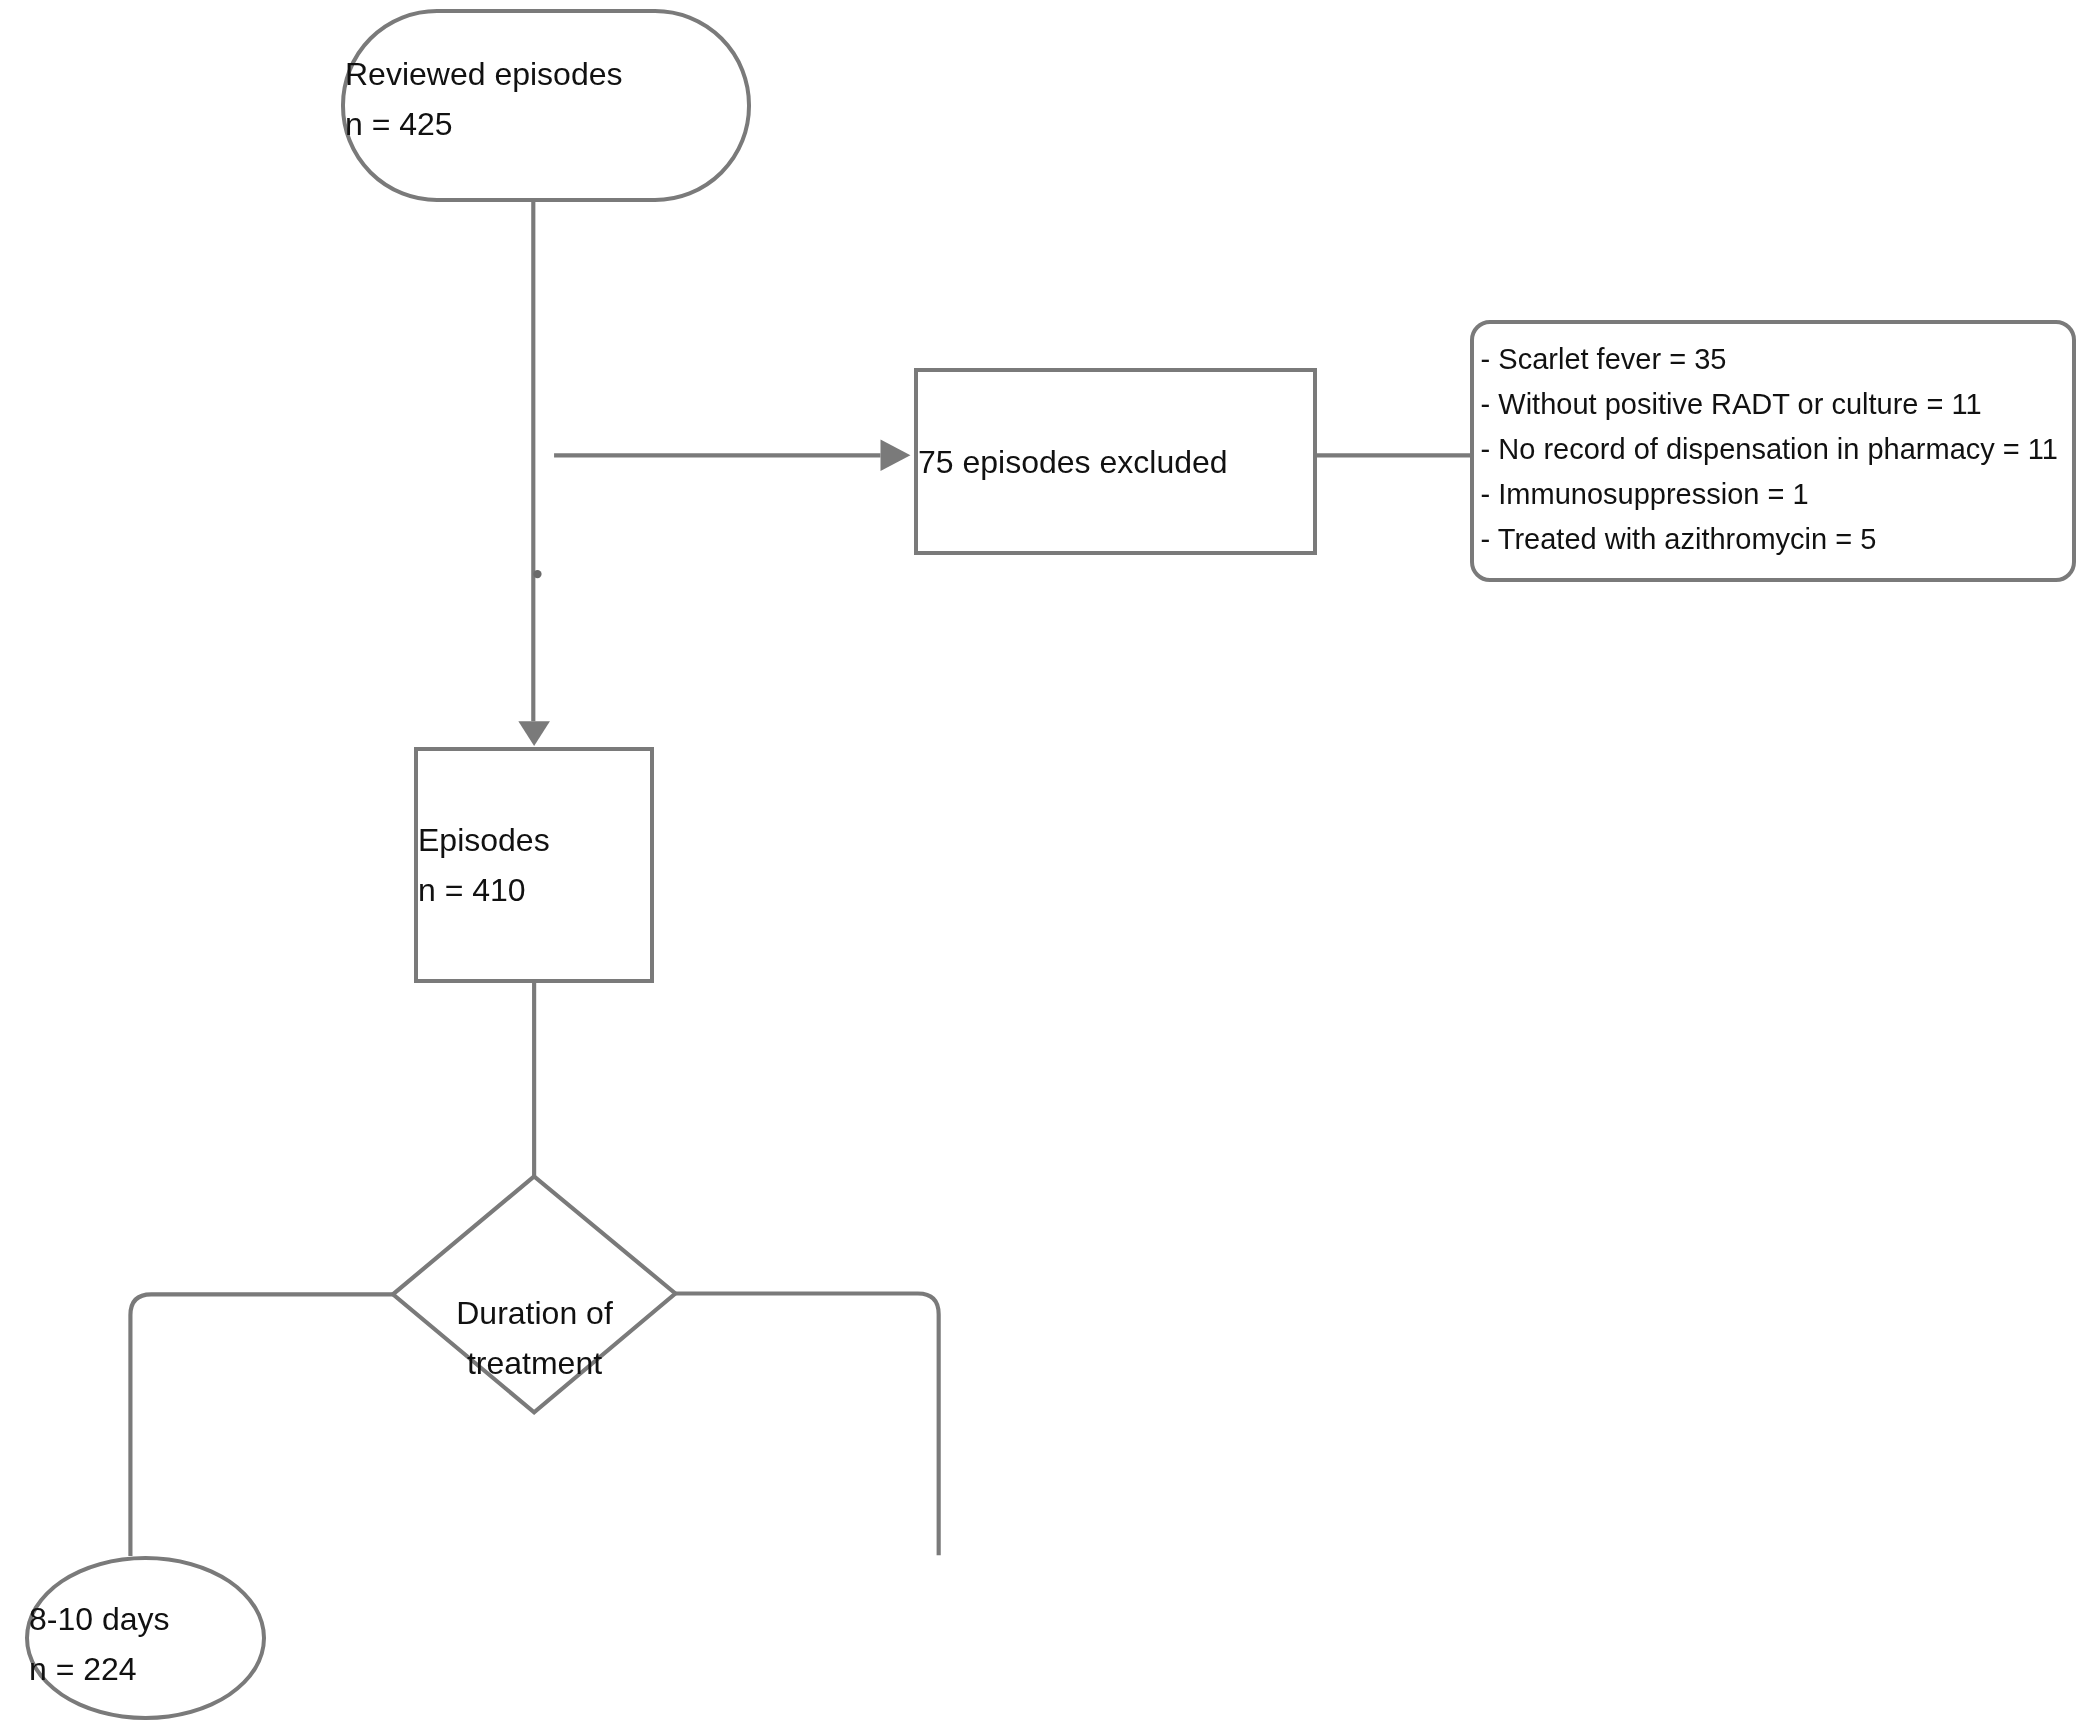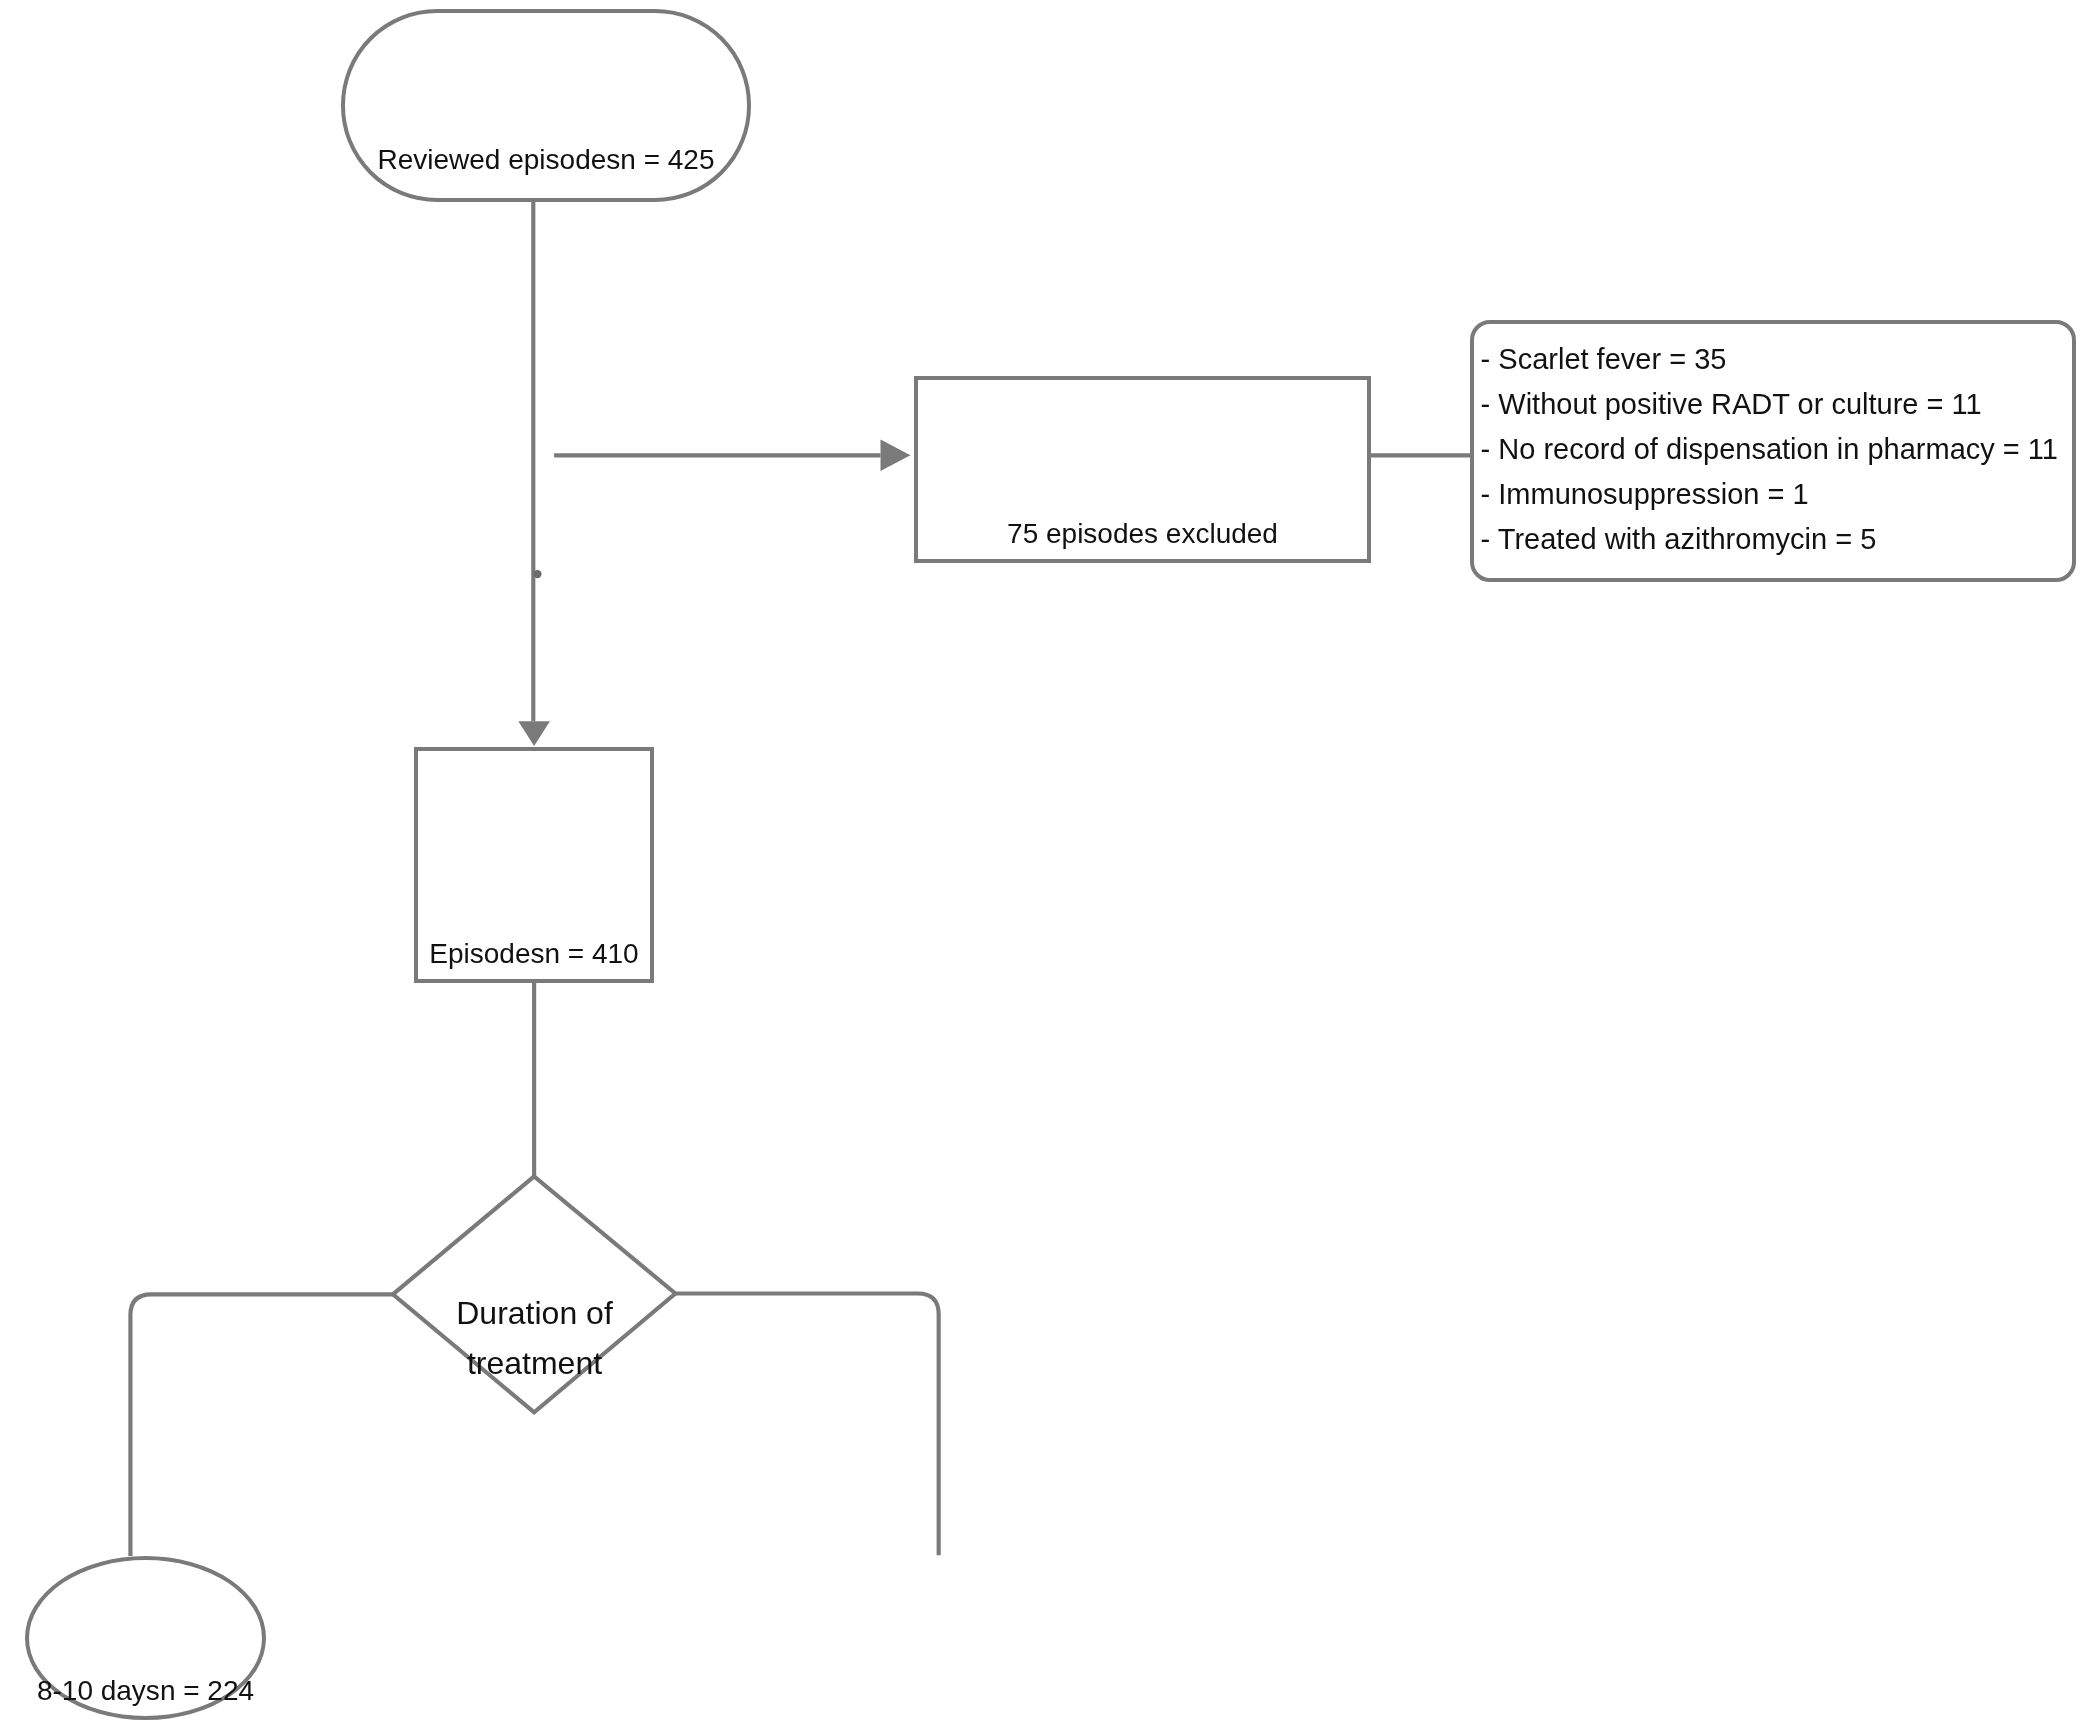--- a/index.html
+++ b/index.html
@@ -4,25 +4,25 @@
 <style>
   html,body{margin:0;padding:0;background:#ffffff;}
   .canvas{
     position:relative;width:2090px;height:1733px;overflow:hidden;background:#ffffff;
     font-family:"Liberation Sans","DejaVu Sans",sans-serif;color:#111111;
   }
   svg.flow{position:absolute;left:0;top:0;width:2090px;height:1733px;}
   .node{
     position:absolute;box-sizing:border-box;background:#ffffff;
     border:4.2px solid #7a7a7a;
-    display:flex;align-items:flex-end;justify-content:center;
-    text-align:center;font-size:28px;line-height:50px;
+    display:flex;flex-direction:column;align-items:flex-start;justify-content:center;
+    text-align:center;font-size:32px;line-height:50px;
   }
   .stadium{left:341px;top:9.1px;width:410px;height:193px;border-radius:96px;padding-bottom:13.3px;}
-  .rect-excluded{left:914px;top:368px;width:457px;height:187px;margin-top:8px;}
+  .rect-excluded{left:914px;top:368px;width:403px;height:187px;}
   .rect-episodes{left:414px;top:747px;width:240px;height:236px;}
   .ellipse{border-radius:50%;}
   .ellipse-left{left:25px;top:1556px;width:241px;height:164px;padding-top:11.6px;}
   .ellipse-right{left:818px;top:1555px;width:241px;height:168px;}
   .listbox{
     position:absolute;box-sizing:border-box;left:1470px;top:320px;width:606px;height:262px;
     background:#ffffff;border:4.2px solid #7a7a7a;border-radius:20px;
     padding:13.3px 0 0 6.6px;font-size:29px;line-height:45px;white-space:nowrap;overflow:visible;
   }
   .diamond-label{

